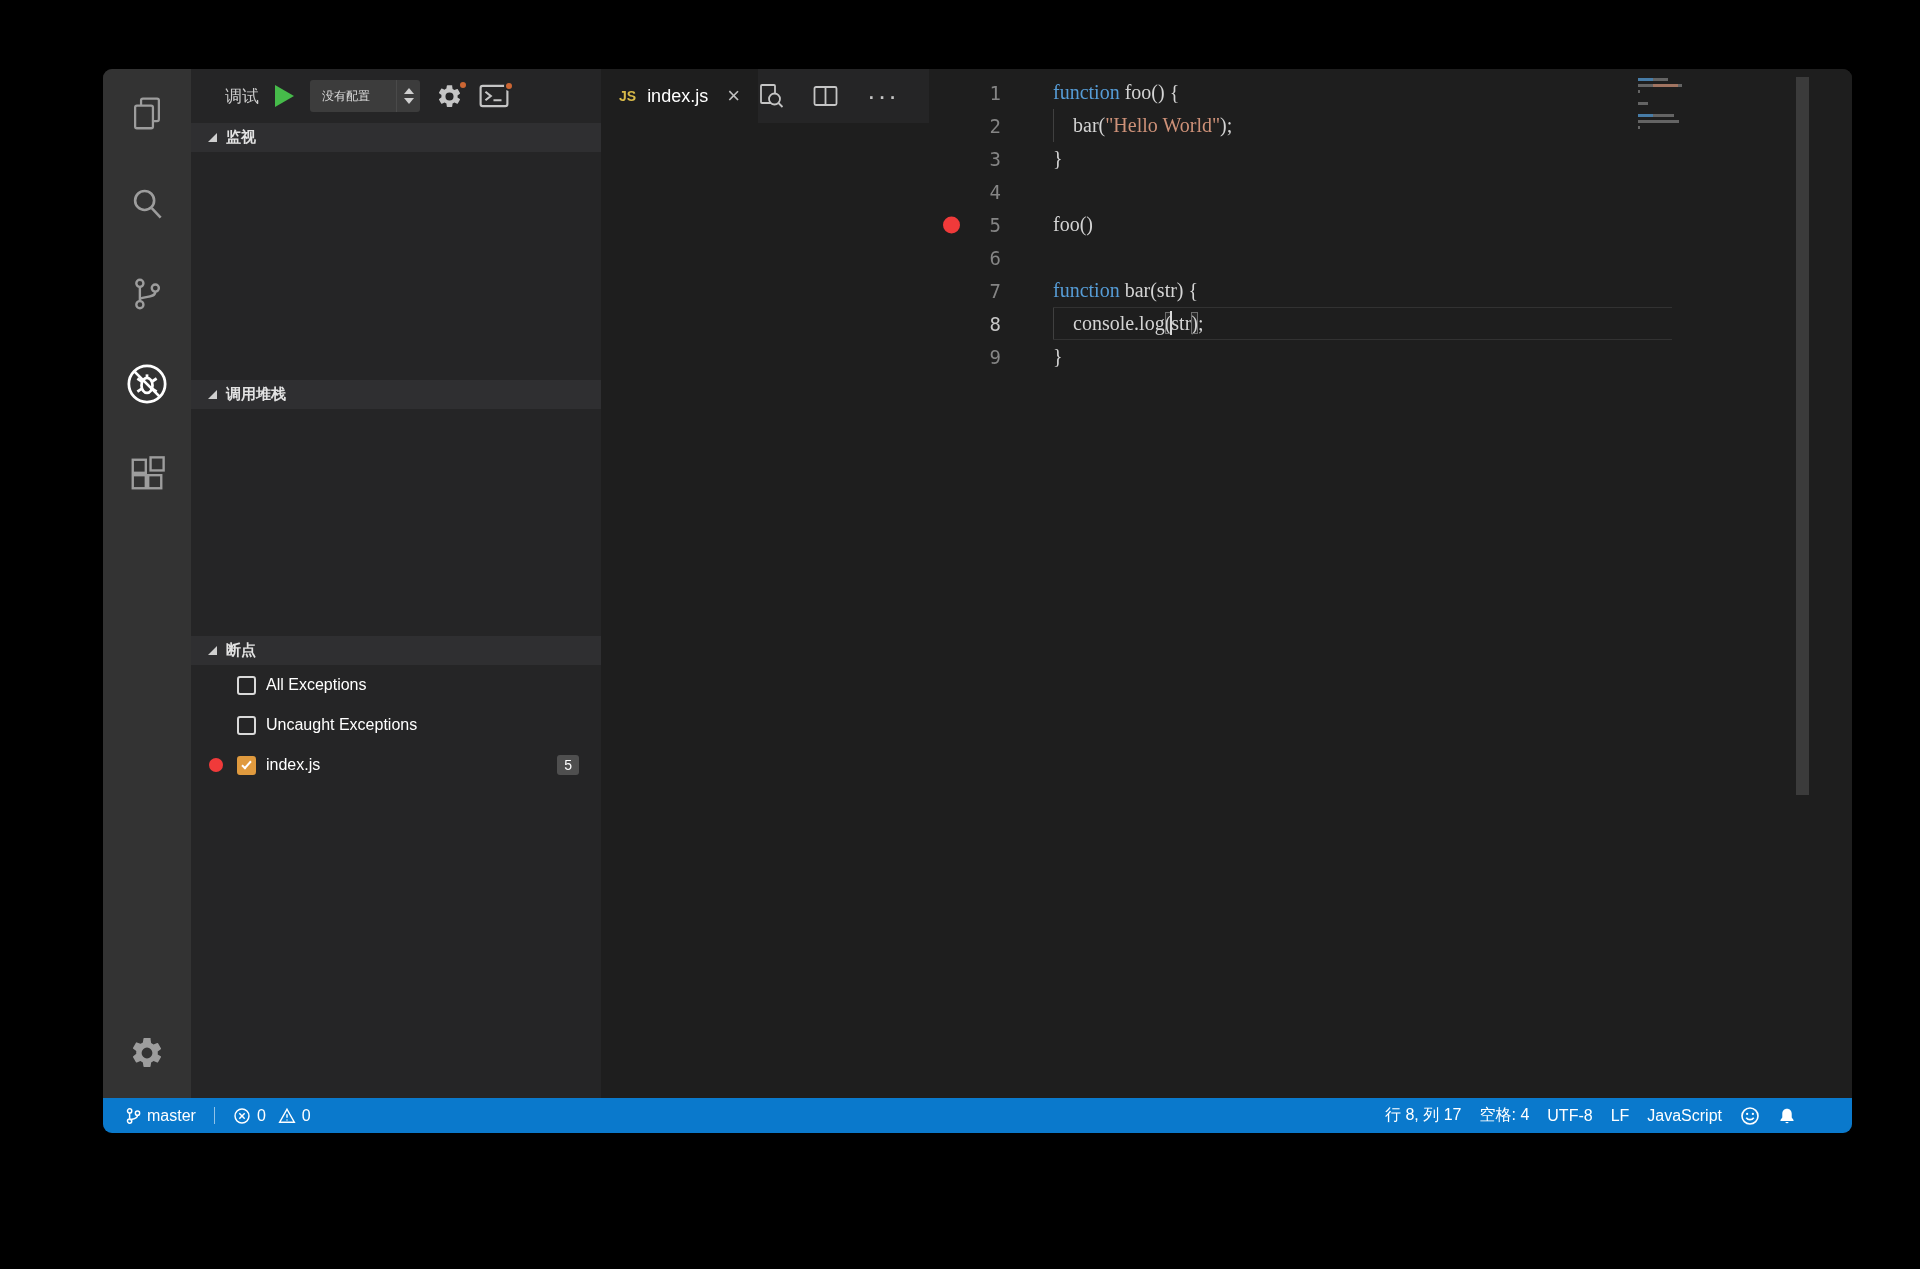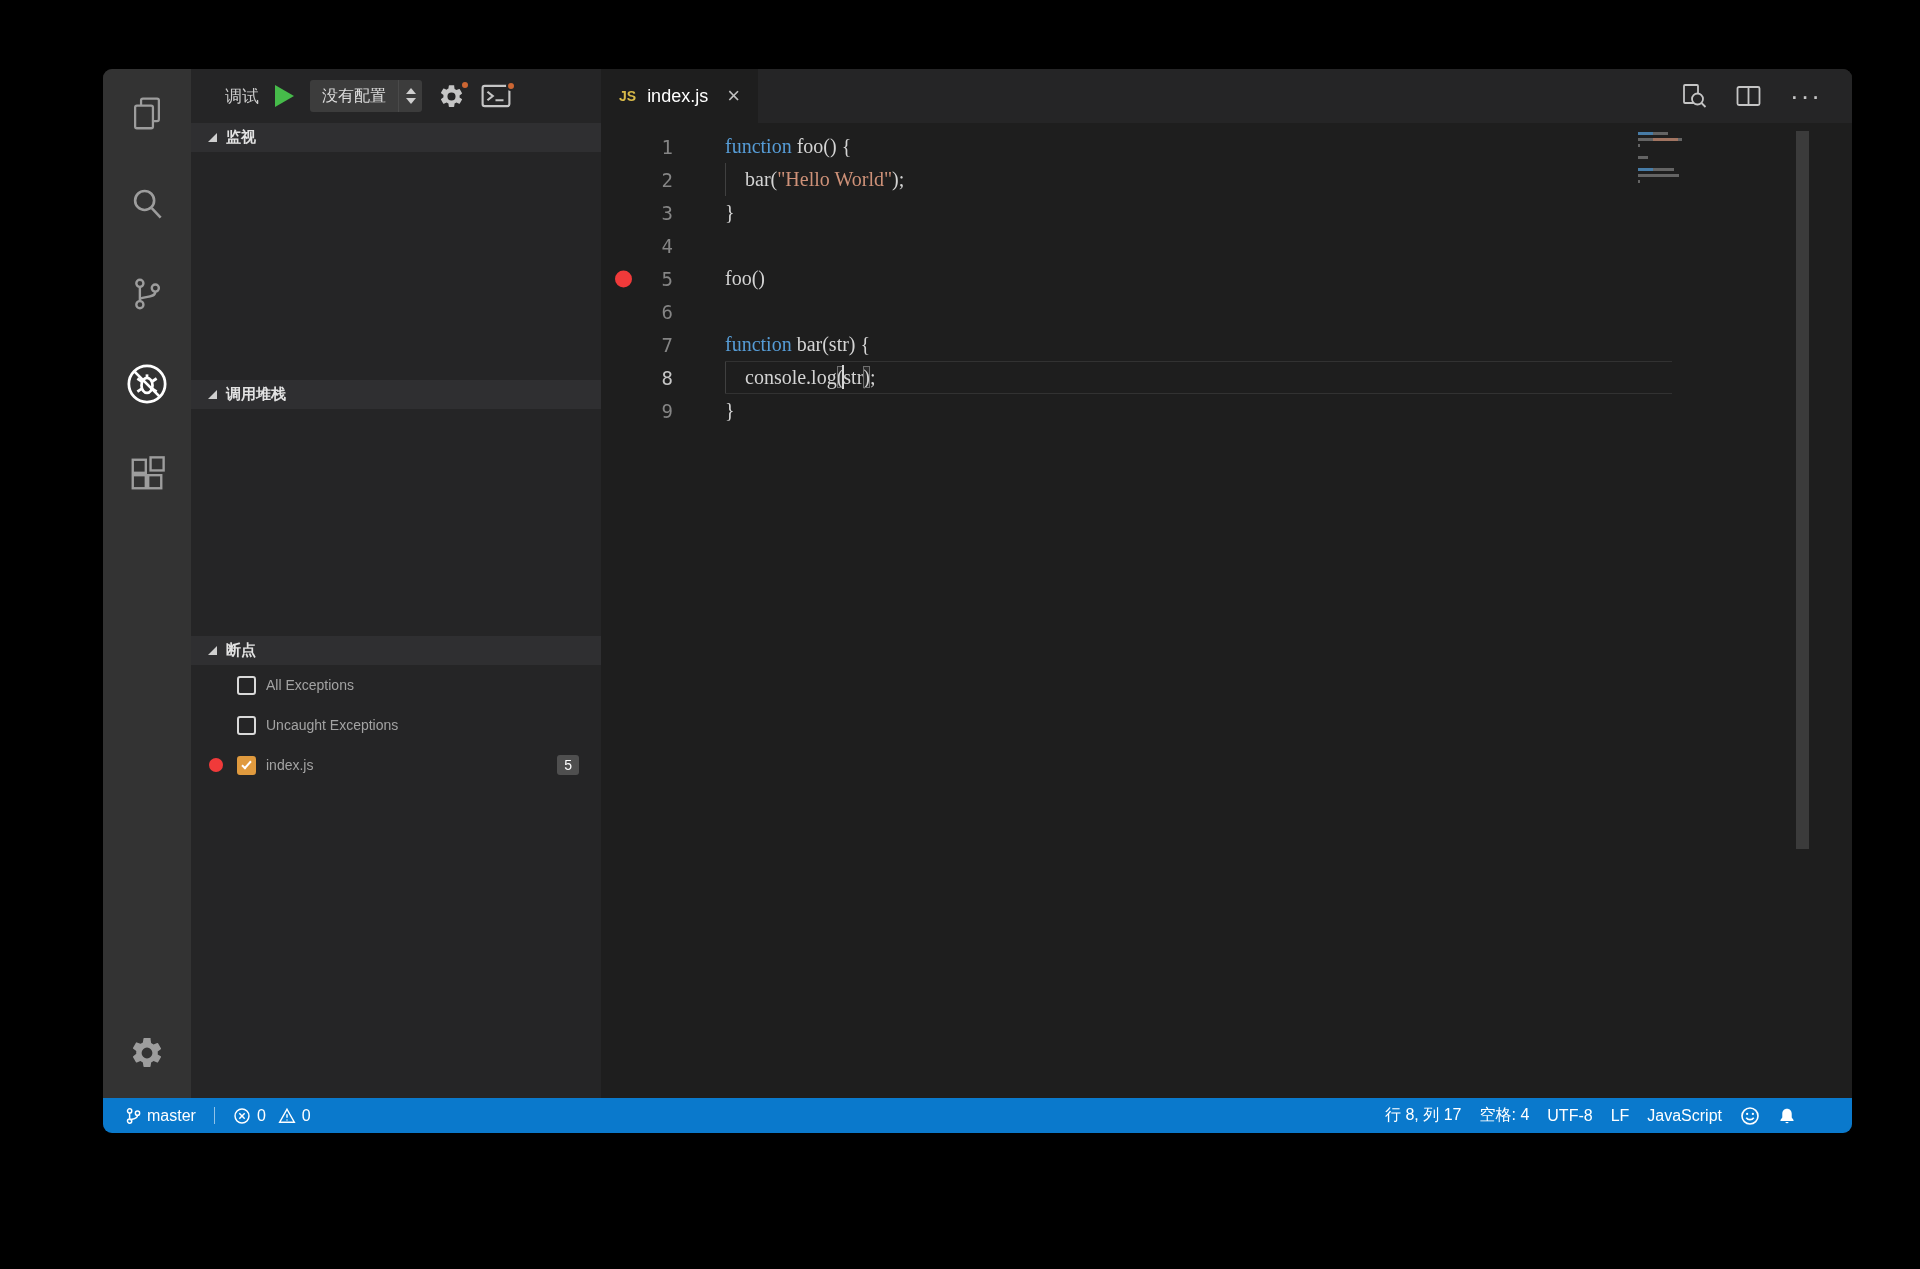--- a/index.html
+++ b/index.html
@@ -43,21 +43,21 @@
   .ab-item.active{color:#ffffff}
   .ab-spacer{flex:1}
   .ab-item svg{display:block}
 
   
   .sidebar{width:410px;flex:0 0 auto;background:var(--sidebar-bg);display:flex;flex-direction:column;min-height:0}
   .debug-toolbar{height:54px;flex:0 0 auto;display:flex;align-items:center;padding:0 18px 0 34px;gap:16px}
   .dt-label{color:#cccccc;font-size:17px}
   .play-btn{width:0;height:0;border-left:19px solid #46bb4a;border-top:11px solid transparent;border-bottom:11px solid transparent;cursor:pointer}
   .config-select{height:32px;background:#3c3c3c;border-radius:3px;display:flex;align-items:stretch;cursor:pointer}
-  .cs-label{display:flex;align-items:center;padding:12px 12px;color:#dedede;font-size:16px;min-width:86px}
+  .cs-label{display:flex;align-items:center;padding:12px 12px;color:#dedede;font-size:12px;min-width:86px}
   .cs-stepper{width:24px;display:flex;flex-direction:column;align-items:center;justify-content:center;gap:4px;border-left:1px solid #4a4a4a}
   .tri-up{width:0;height:0;border-left:5px solid transparent;border-right:5px solid transparent;border-bottom:6px solid #cfcfcf}
   .tri-down{width:0;height:0;border-left:5px solid transparent;border-right:5px solid transparent;border-top:6px solid #cfcfcf}
   .dt-icon{position:relative;color:#c5c5c5;display:flex;align-items:center;cursor:pointer}
   .notif-dot{position:absolute;top:-3px;right:-5px;width:10px;height:10px;border-radius:50%;background:var(--notif-orange);border:2px solid var(--sidebar-bg)}
 
   .section{display:flex;flex-direction:column;flex:0 0 auto}
   .section.first{margin-top:16px}
   .section.grow{flex:1;min-height:0}
   .section-header{height:29px;flex:0 0 auto;background:var(--header-bg);display:flex;align-items:center;padding:0 0 0 17px;gap:9px;cursor:pointer}
@@ -66,25 +66,25 @@
   .section-body{flex:0 0 auto}
   .h-var{height:224px}.h-watch{height:228px}.h-stack{height:227px}
 
   .bp-list{flex:1;min-height:0;display:flex;flex-direction:column}
   .bp-row{height:40px;flex:0 0 auto;display:flex;align-items:center;padding:0 22px 0 14px;gap:10px;cursor:pointer}
   .bp-slot{width:22px;display:flex;align-items:center;justify-content:center;flex:0 0 auto}
   .bp-dot-side{width:14px;height:14px;border-radius:50%;background:var(--bp-red)}
   .checkbox{width:19px;height:19px;border:2px solid #d9d9d9;border-radius:3px;flex:0 0 auto;display:flex;align-items:center;justify-content:center}
   .checkbox.checked{border-color:var(--check-orange);background:var(--check-orange)}
   .check{width:5px;height:10px;border-right:2px solid #fff;border-bottom:2px solid #fff;transform:rotate(42deg);margin-top:-3px}
-  .bp-label{color:#a3a3a3;font-size:14px;white-space:nowrap}
+  .bp-label{color:#ffffff;font-size:16px;white-space:nowrap}
   .bp-badge{margin-left:auto;background:#4f4f4f;color:#fff;font-size:14px;padding:2px 7px;border-radius:3px}
 
   
-  .editor{flex:1;min-width:0;display:flex;flex-direction:column;background:var(--win-bg)}
+  .editor{flex:1;min-width:0;display:flex;flex-direction:row;background:var(--win-bg)}
   .tabbar{height:54px;flex:0 0 auto;background:var(--tabstrip-bg);display:flex;align-items:stretch}
   .tab{background:var(--win-bg);display:flex;align-items:center;padding:0 18px;gap:11px;cursor:pointer}
   .tab-js{color:#d8ba49;font-weight:700;font-size:14px}
   .tab-label{color:#ffffff;font-size:18px}
   .tab-close{color:#c0c0c0;font-size:22px;margin-left:8px;line-height:1;cursor:pointer}
   .tab-actions{margin-left:auto;display:flex;align-items:center;gap:28px;padding-right:30px;color:#c5c5c5}
   .tab-actions > span{display:flex;align-items:center;cursor:pointer}
   .more-glyph{font-size:26px;letter-spacing:2px;color:#c5c5c5;line-height:1}
 
   .editor-body{flex:1;min-height:0;display:flex;position:relative;overflow:hidden}

